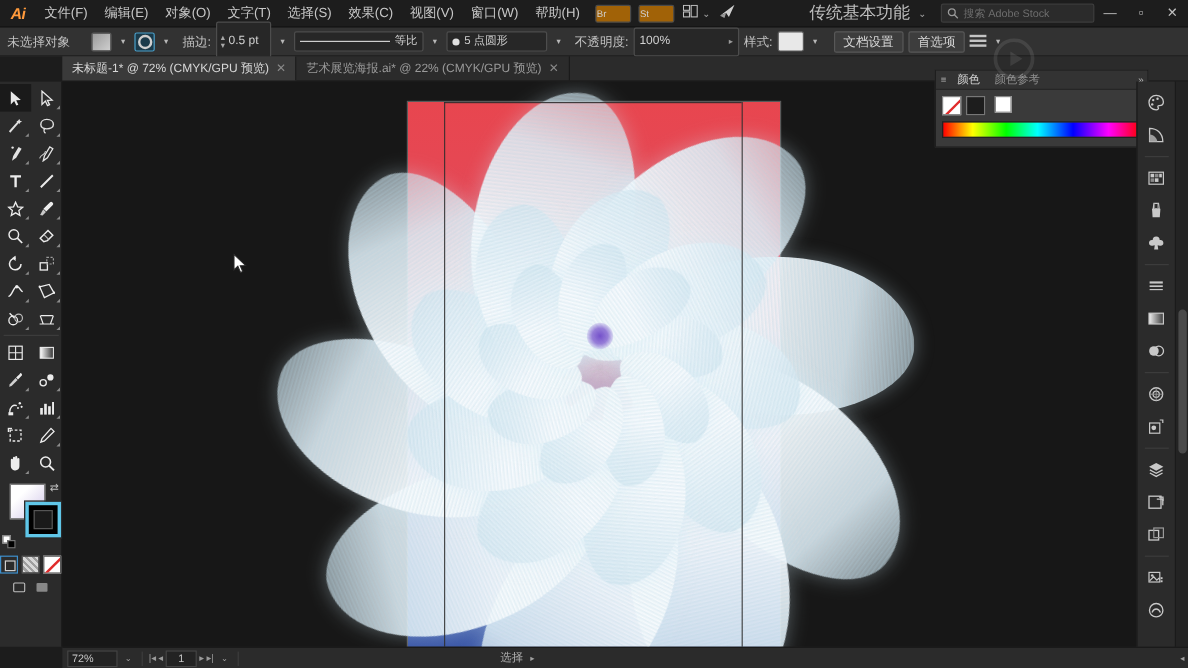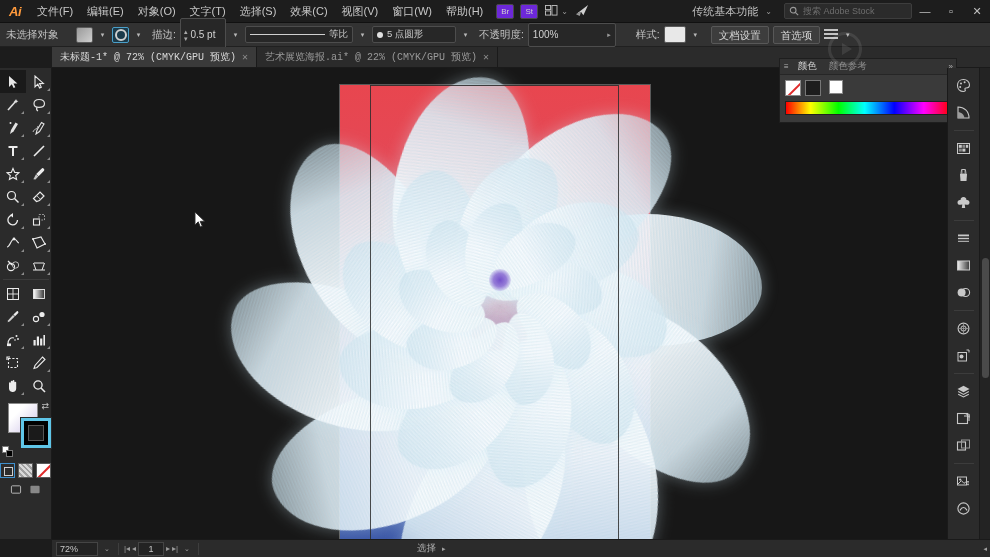--- a/index.html
+++ b/index.html
@@ -22,28 +22,28 @@
   .ai-logo {
     width: 30px; height: 23px; display: flex; align-items: center;
     justify-content: center; color: #ff9a3c; font-size: 13px;
     font-weight: bold; font-style: italic; letter-spacing: -0.5px;
   }
   .menu-item {
     padding: 0 7px; height: 23px; line-height: 23px;
     font-size: 11px; color: #c8c8c8; white-space: nowrap; cursor: default;
   }
   .mb-btn {
-    width: 18px; height: 15px; margin-left: 6px;
+    width: 30px; height: 15px; margin-left: 6px;
     border: 1px solid #4a4a4a; border-radius: 2px;
-    font-size: 8px; color: #cfcfcf; text-align: center; line-height: 14px;
-    background: #6d28d9;
+    font-size: 8px; color: #cfcfcf; text-align: left; line-height: 14px;
+    background: #a16207;
   }
   .mb-icon { margin-left: 7px; font-size: 11px; color: #b0b0b0; }
   .spacer { flex: 1; }
-  .ws-name { font-size: 11px; color: #c0c0c0; padding: 0 4px; }
+  .ws-name { font-size: 14px; color: #c0c0c0; padding: 0 4px; }
   .caret { font-size: 8px; color: #9a9a9a; margin-left: 3px; }
   .stock-search {
     margin-left: 12px; width: 128px; height: 16px;
     background: #2b2b2b; border: 1px solid #3d3d3d; border-radius: 2px;
     display: flex; align-items: center; padding: 0 4px; gap: 4px;
   }
   .stock-search .ph { font-size: 9px; color: #6d6d6d; }
   .wbtn { width: 26px; height: 23px; text-align: center; line-height: 23px;
           font-size: 11px; color: #c0c0c0; }
 
@@ -112,21 +112,20 @@
   .align-icon i {
     position: absolute; left: 0; width: 100%; height: 2px; background: #c4c4c4;
     display: block; font-style: normal;
   }
 
   
   .tabbar {
     position: absolute; top: 47px; left: 52px; width: 938px; height: 21px;
     background: #2b2b2b; display: flex; align-items: stretch;
     border-bottom: 1px solid #1a1a1a;
-    font-family: Liberation Mono, monospace;
   }
   .doc-tab {
     display: flex; align-items: center; gap: 6px;
     padding: 0 8px; font-size: 10px; color: #9a9a9a;
     border-right: 1px solid #1a1a1a; white-space: nowrap;
   }
   .doc-tab.active { background: #3a3a3a; color: #d8d8d8; }
   .tab-x { font-size: 10px; color: #8a8a8a; }
 
   
@@ -454,21 +453,21 @@
     <div class="brush-field">
       <span class="brush-dot"></span>
       <span>5 点圆形</span>
     </div>
     <div class="dd-arrow">▾</div>
     <div class="cb-label" style="margin-left:4px">不透明度:</div>
     <div class="opacity-field">
       <span>100%</span>
       <span style="font-size:7px;color:#9a9a9a">▸</span>
     </div>
-    <div class="cb-label" style="margin-left:16px">样式:</div>
+    <div class="cb-label" style="margin-left:0">样式:</div>
     <div class="style-box"></div>
     <div class="dd-arrow">▾</div>
     <div class="cb-button" style="margin-left:6px">文档设置</div>
     <div class="cb-button">首选项</div>
     <div class="align-icon">
       <i style="top:1px"></i>
         <i style="top:5px"></i>
         <i style="top:9px"></i>
     </div>
     <div class="dd-arrow">▾</div>

